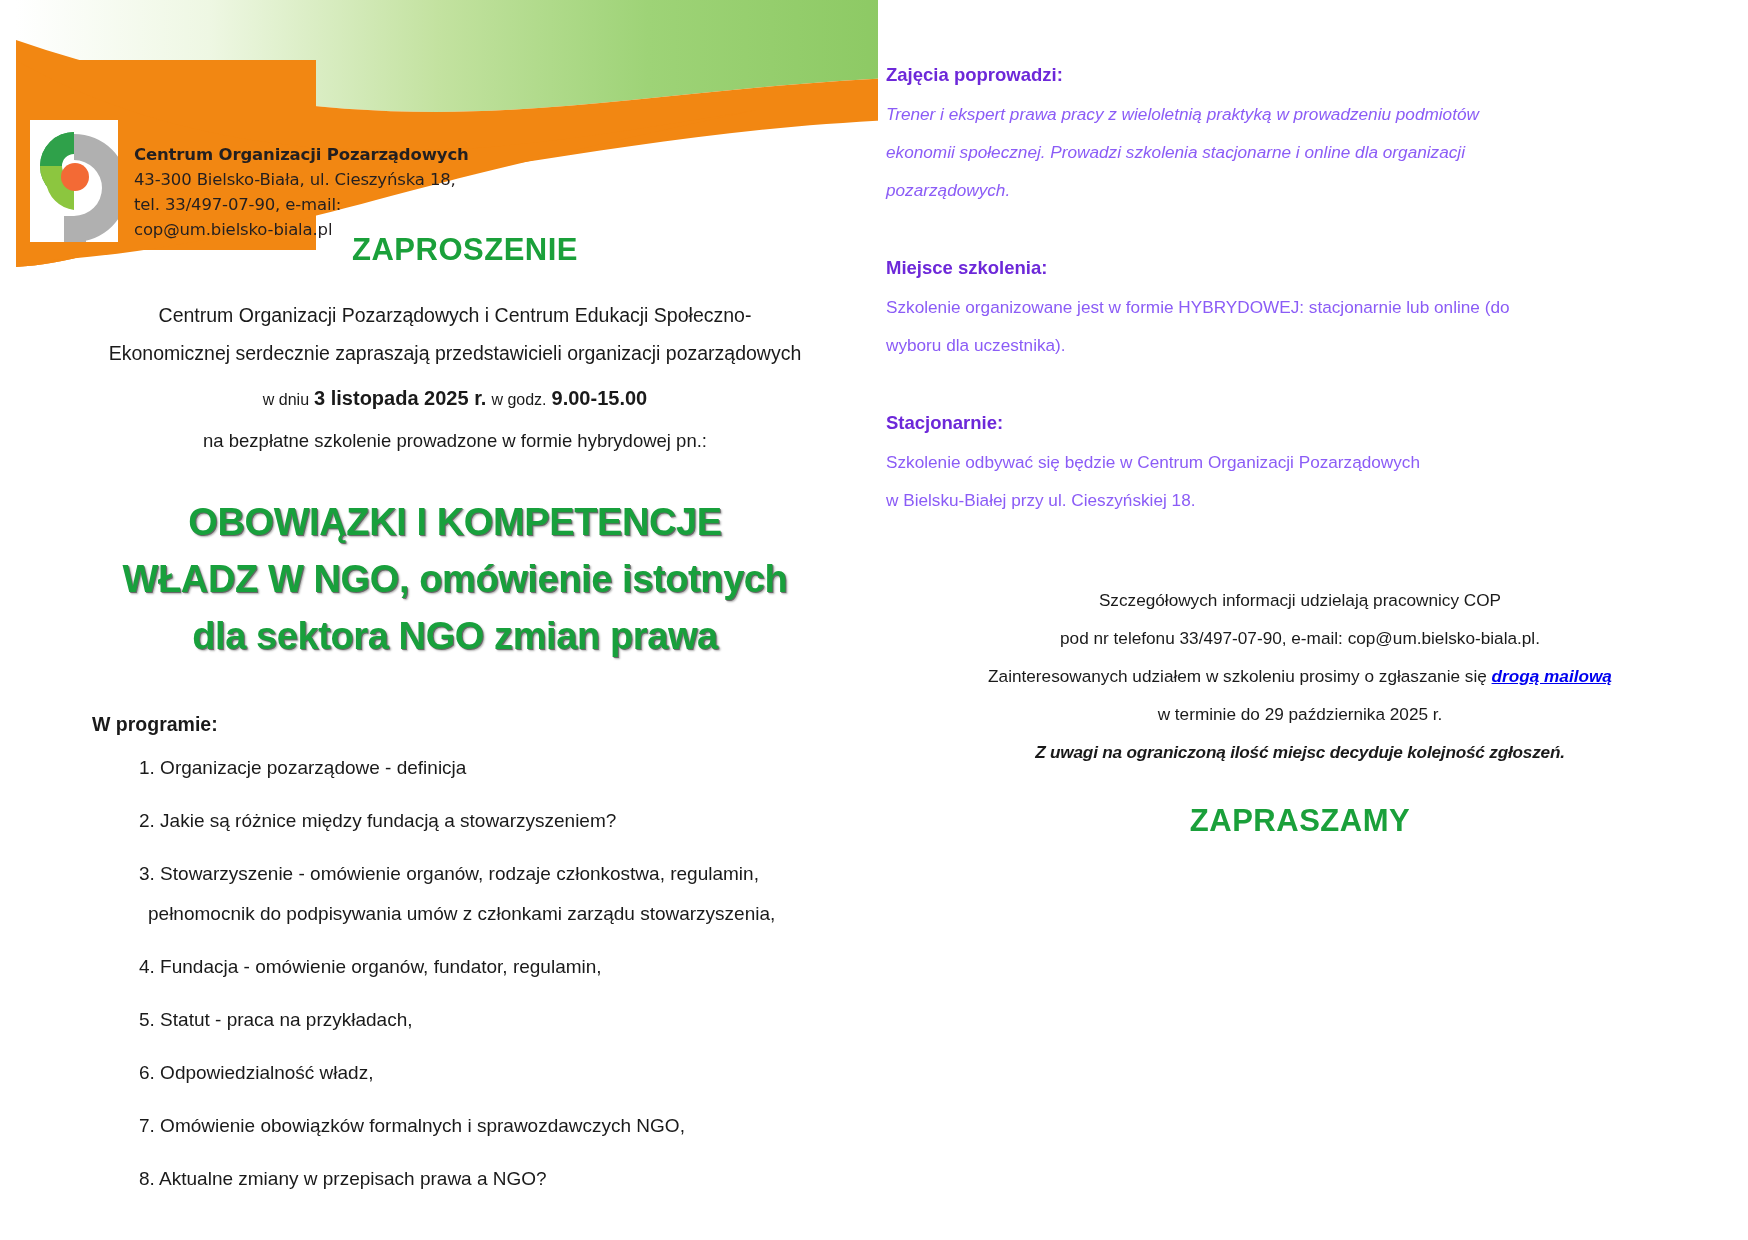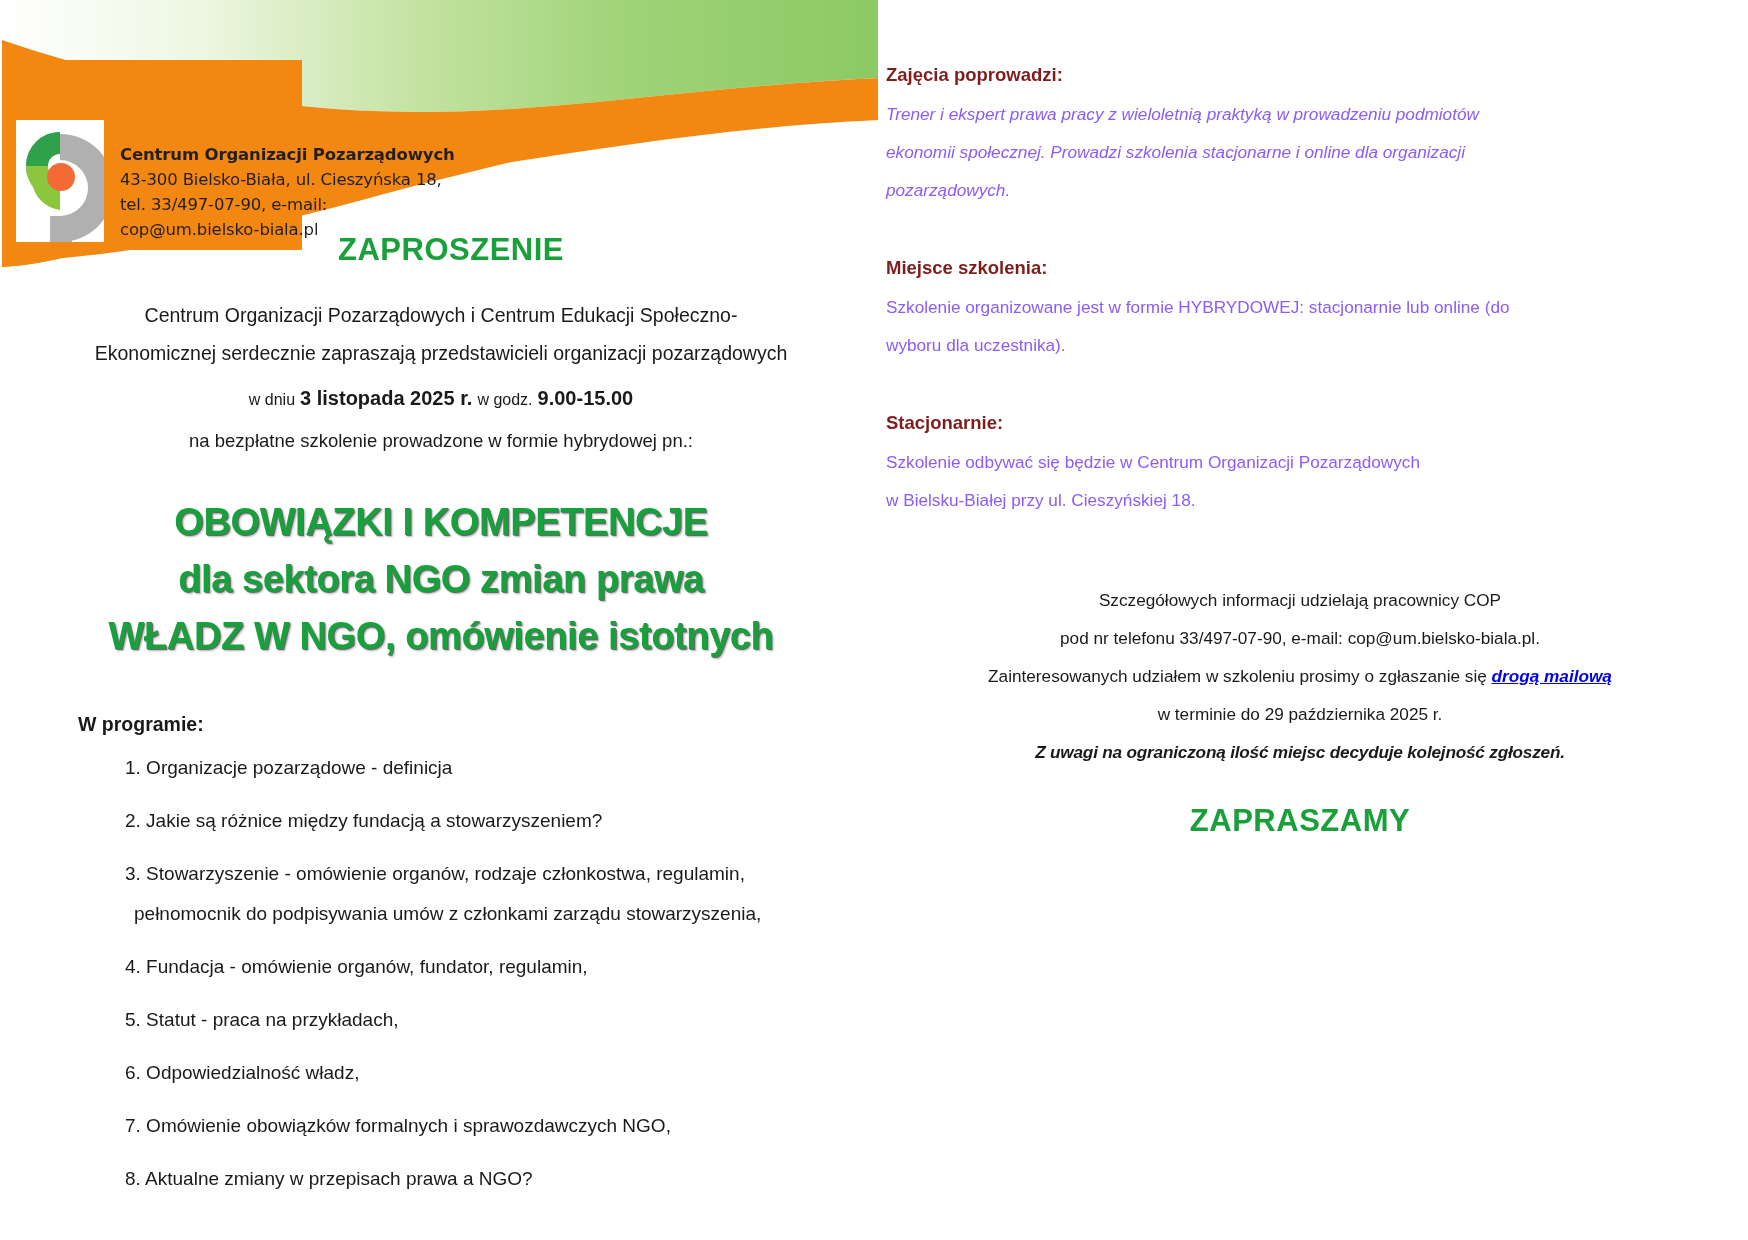--- a/index.html
+++ b/index.html
@@ -19,21 +19,21 @@
 
   
   .spread {
     position: absolute;
     inset: 0;
     display: block;
   }
 
   .page-left {
     position: absolute;
-    left: 2px;
+    left: 16px;
     top: 0;
     width: 878px;
     height: 1240px;
     background: #ffffff;
     overflow: hidden;
   }
 
   .page-right {
     position: absolute;
     left: 878px;
@@ -191,21 +191,21 @@
     width: 870px;
   }
 
   .r-block { margin: 0 0 0 0; padding: 0 20px 0 0; }
 
   .r-head {
     font-weight: bold;
     font-size: 18.5px;
     line-height: 30px;
     margin: 0 0 5px 8px;
-    color: #7f1d1d;
+    color: #6d28d9;
   }
   .r-head.tight { margin-top: -4px; }
 
   .r-para {
     font-size: 17.2px;
     line-height: 38px;
     margin: 0 0 0 8px;
     color: #8b5cf6;
   }
   .r-para.italic { font-style: italic; }
@@ -313,22 +313,22 @@
         <span class="small">w dniu</span>
         <span class="big">3 listopada 2025 r.</span>
         <span class="small">w godz.</span>
         <span class="big">9.00-15.00</span>
       </div>
 
       <div class="subline">na bezpłatne szkolenie prowadzone w formie hybrydowej pn.:</div>
 
       <div class="headline">
         <span class="hl-line">OBOWIĄZKI I KOMPETENCJE</span>
+        <span class="hl-line">WŁADZ W NGO, omówienie istotnych</span>
         <span class="hl-line">dla sektora NGO zmian prawa</span>
-        <span class="hl-line">WŁADZ W NGO, omówienie istotnych</span>
       </div>
 
       <div class="program">
         <div class="program-title">W programie:</div>
         <ul class="program-list">
           <li>1. Organizacje pozarządowe - definicja</li>
           <li>2. Jakie są różnice między fundacją a stowarzyszeniem?</li>
           <li>3. Stowarzyszenie - omówienie organów, rodzaje członkostwa, regulamin,</li>
           <li class="cont">pełnomocnik do podpisywania umów z członkami zarządu stowarzyszenia,</li>
           <li>4. Fundacja - omówienie organów, fundator, regulamin,</li>

